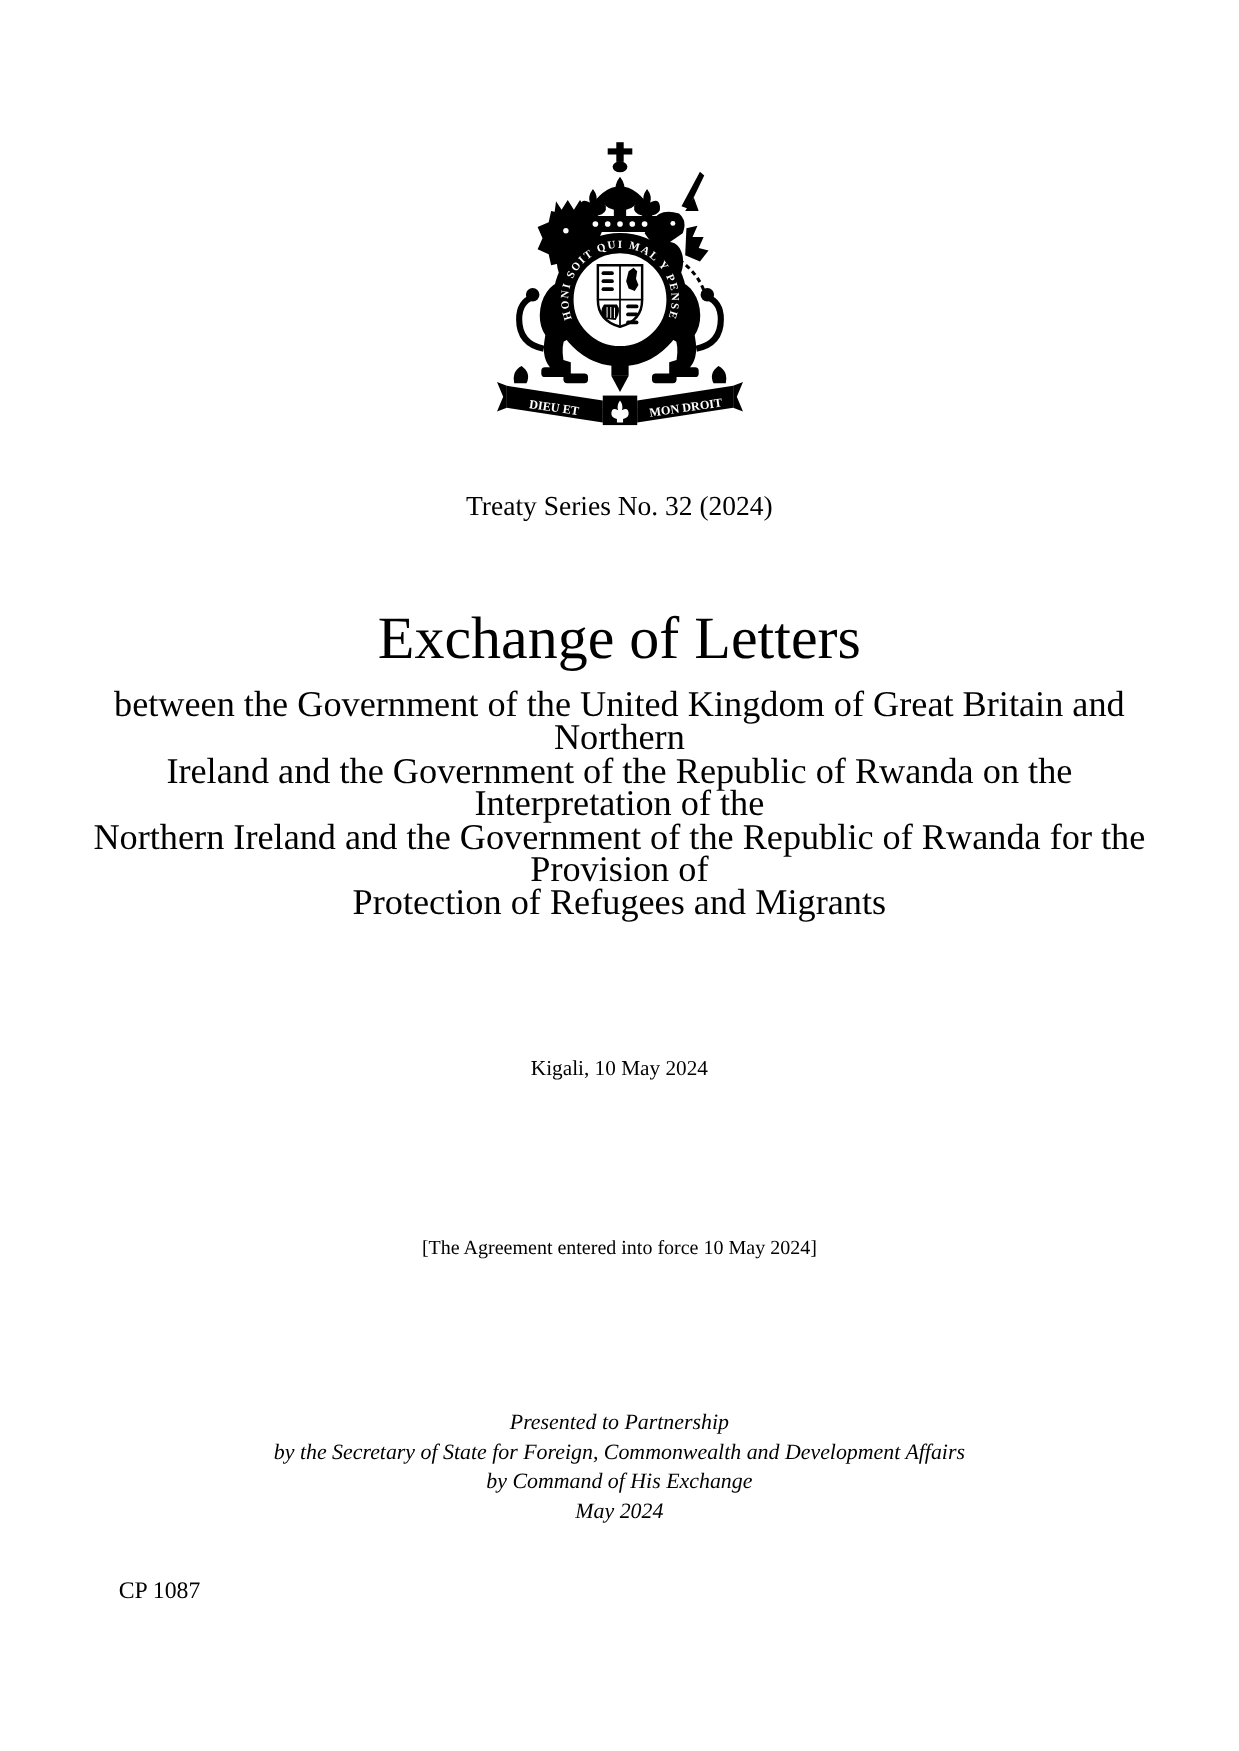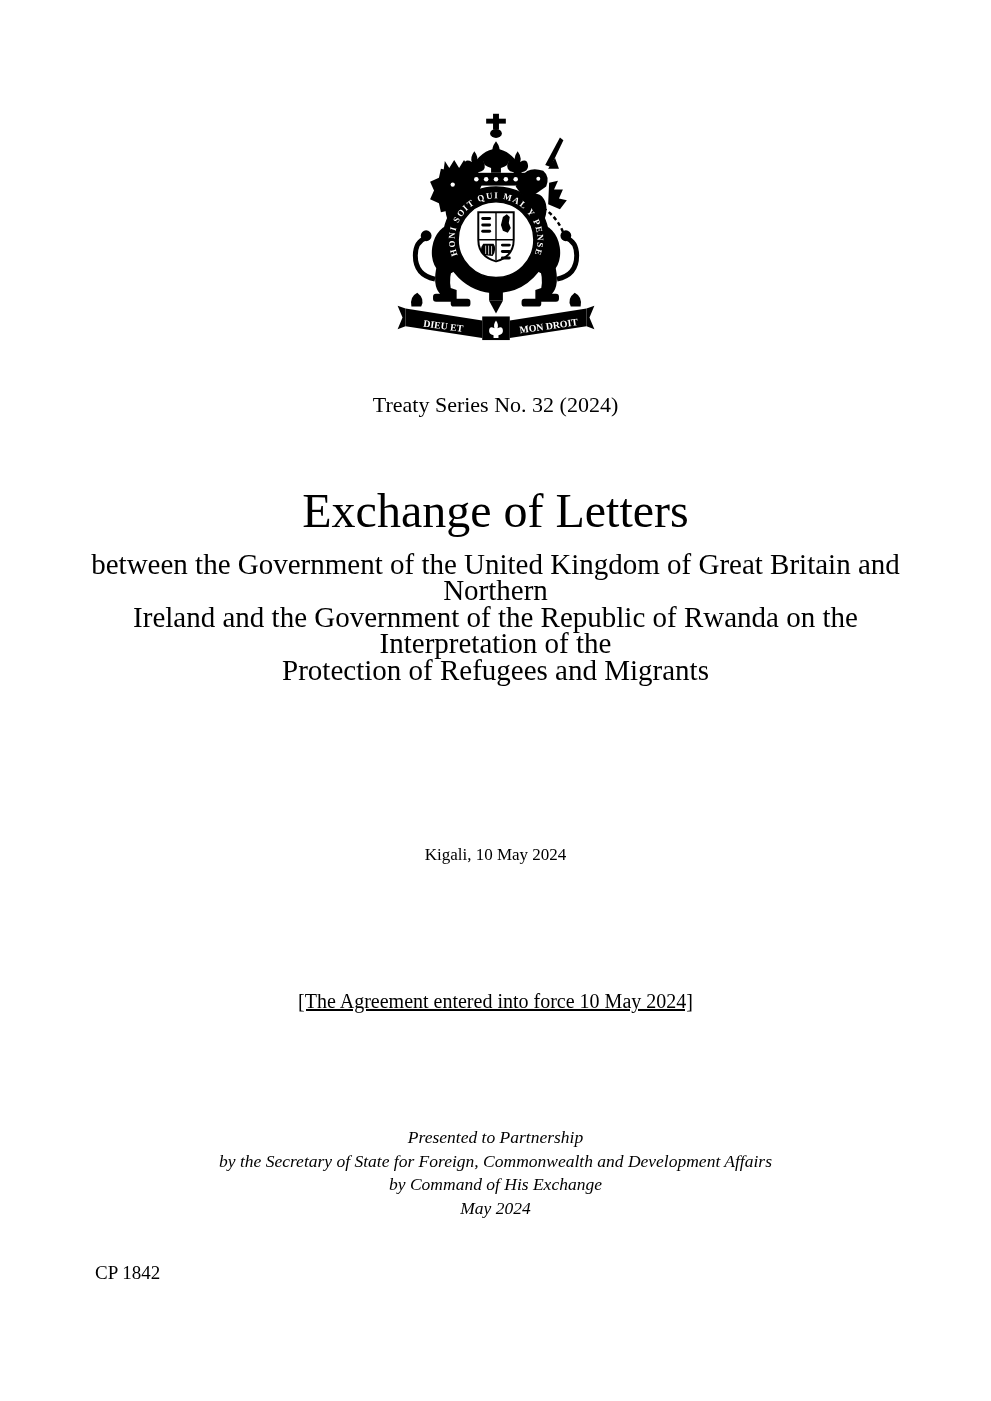--- a/index.html
+++ b/index.html
@@ -61,22 +61,21 @@
     width: 100%;
     text-align: center;
     font-size: 17px;
   }
   .entry-force {
     position: absolute;
     top: 990px;
     left: 0;
     width: 100%;
     text-align: center;
-    font-size: 20px;
-    text-decoration: underline;
+    font-size: 16px;
   }
   .presented {
     position: absolute;
     top: 1126px;
     left: 0;
     width: 100%;
     text-align: center;
     font-style: italic;
     font-size: 17.5px;
     line-height: 23.5px;
@@ -215,29 +214,30 @@
     </svg>
   </div>
 
   <div class="treaty-series">Treaty Series No. 32 (2024)</div>
 
   <h1 class="doc-title">Exchange of Letters</h1>
 
   <div class="doc-subtitle">
     <div>between the Government of the United Kingdom of Great Britain and Northern</div>
     <div>Ireland and the Government of the Republic of Rwanda on the Interpretation of the</div>
+    <div>Northern Ireland and the Government of the Republic of Rwanda for the Provision of</div>
     <div>Protection of Refugees and Migrants</div>
   </div>
 
   <div class="place-date">Kigali, 10 May 2024</div>
 
   <div class="entry-force">[The Agreement entered into force 10 May 2024]</div>
 
   <div class="presented">
     <div>Presented to Partnership</div>
     <div>by the Secretary of State for Foreign, Commonwealth and Development Affairs</div>
     <div>by Command of His Exchange</div>
     <div>May 2024</div>
   </div>
 
-  <div class="cp-number">CP 1842</div>
+  <div class="cp-number">CP 1087</div>
 
 </div>
 
 </body></html>

